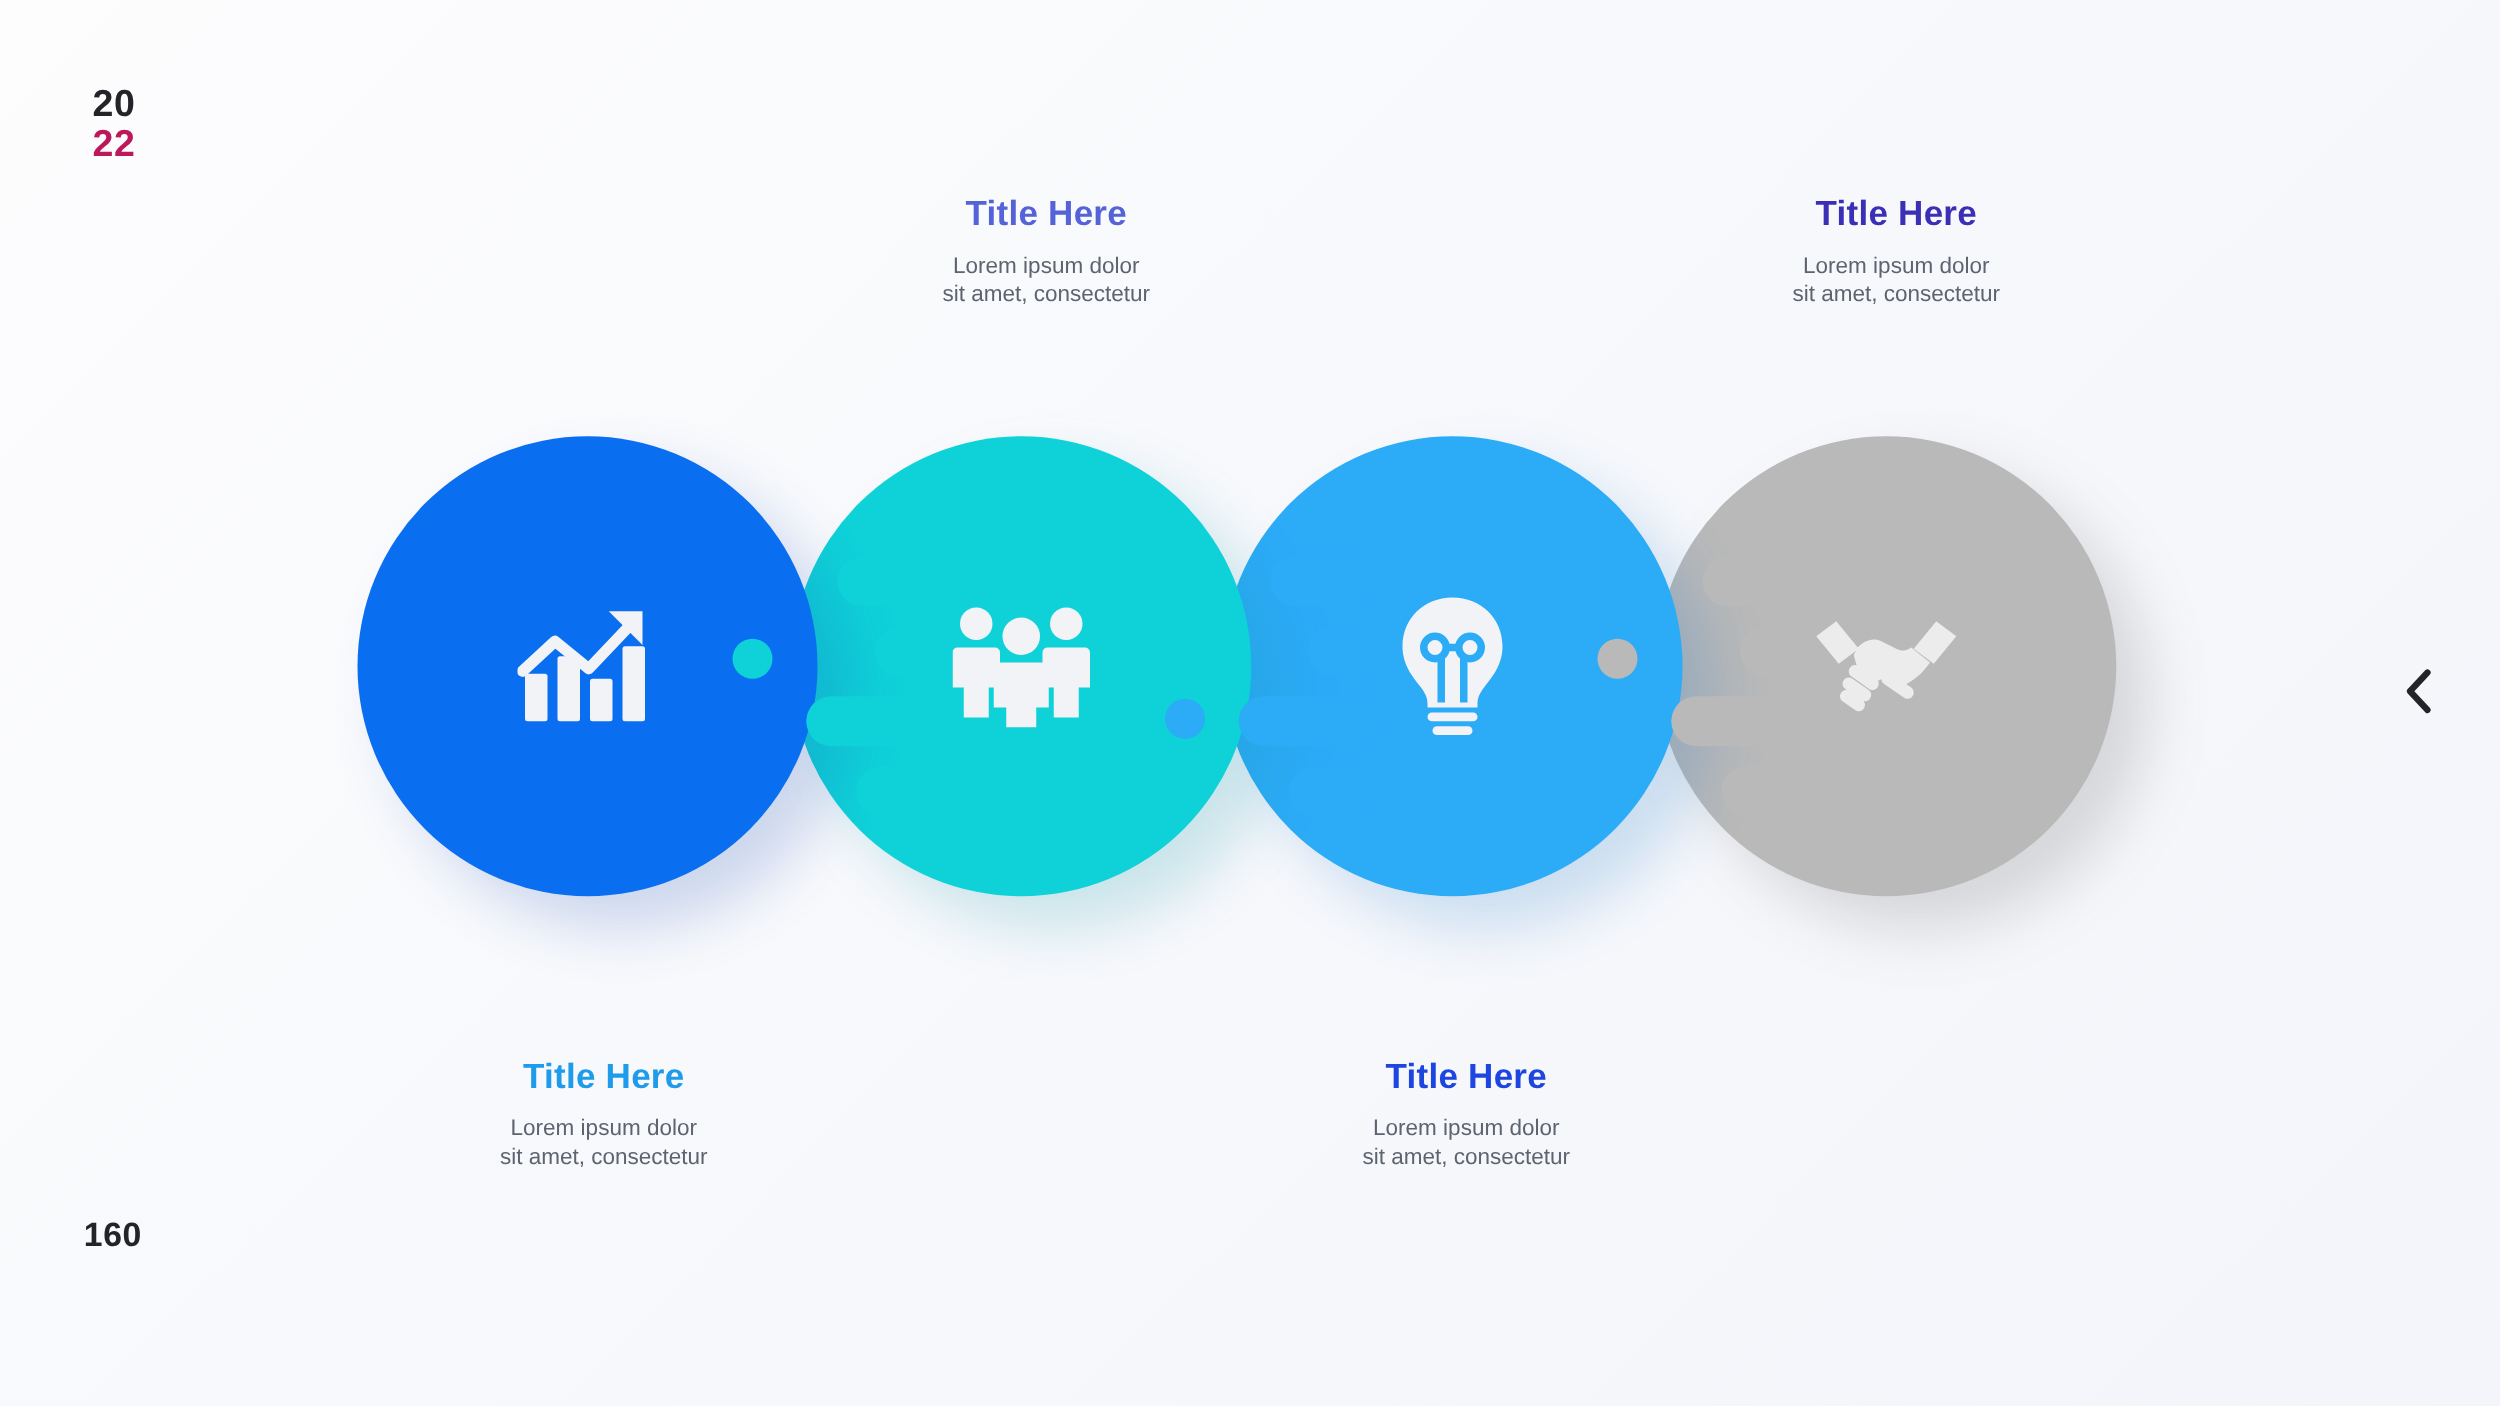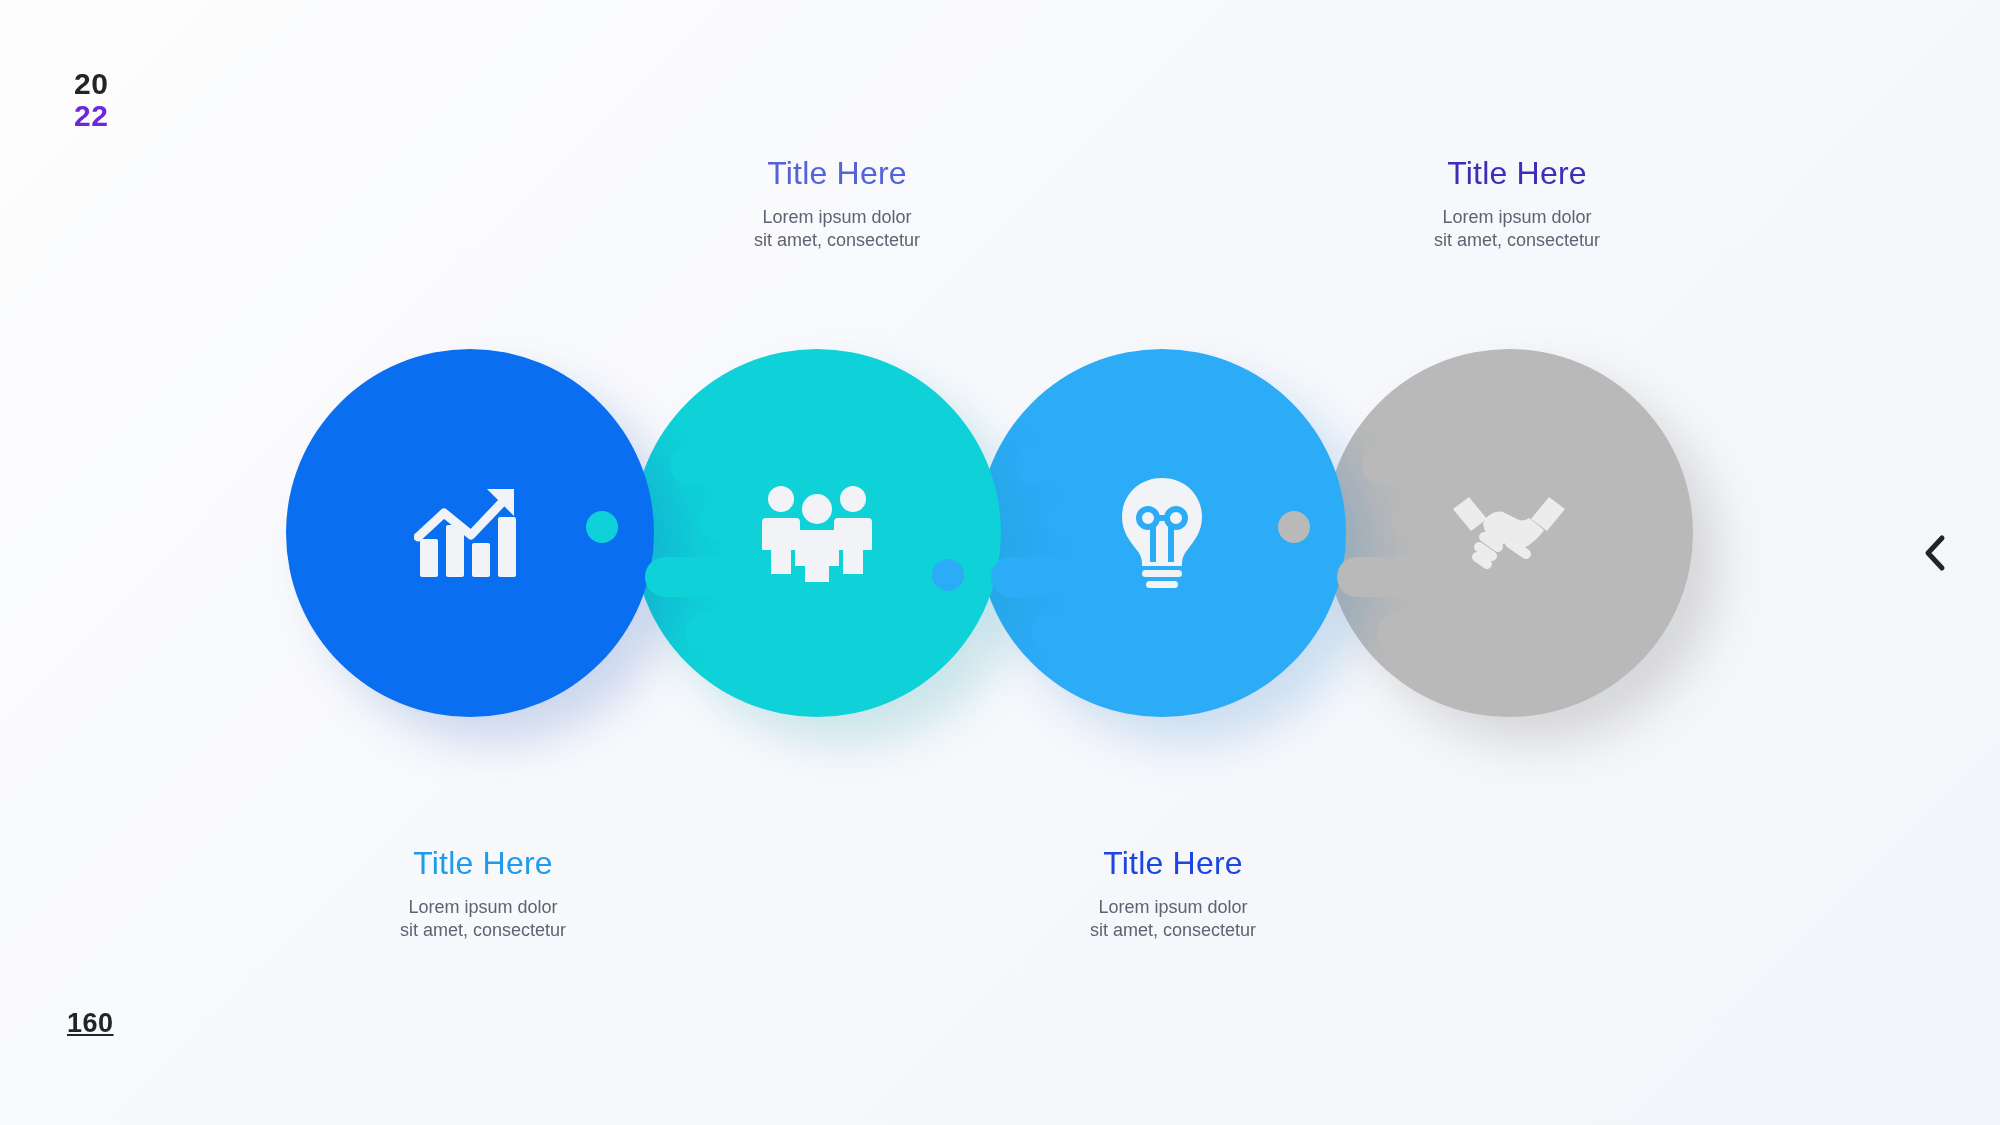--- a/index.html
+++ b/index.html
@@ -26,31 +26,30 @@
   .year {
     position: absolute;
     left: 74px;
     top: 68px;
     line-height: 1.08;
     font-size: 30px;
     font-weight: 700;
     letter-spacing: 0.5px;
   }
   .year .y-top { color: #232428; display: block; }
-  .year .y-bot { color: #6d28d9; display: block; }
+  .year .y-bot { color: #be185d; display: block; }
 
   .page-num {
     position: absolute;
     left: 67px;
-    top: 1008px;
+    top: 973px;
     font-size: 27px;
     font-weight: 700;
     color: #232428;
     letter-spacing: 0.5px;
-    text-decoration: underline;
   }
 
   
   .nav-prev {
     position: absolute;
     left: 1912px;
     top: 530px;
     width: 46px;
     height: 46px;
     display: flex;
@@ -114,22 +113,22 @@
     height: 32px;
   }
 
   
   .label {
     position: absolute;
     text-align: center;
     width: 440px;
   }
   .label .lt {
-    font-size: 32px;
-    font-weight: 400;
+    font-size: 28px;
+    font-weight: 700;
     margin: 0 0 14px 0;
     letter-spacing: 0.2px;
   }
   .label .ls {
     font-size: 18px;
     line-height: 1.28;
     color: #5d6470;
     font-weight: 300;
     margin: 0;
     white-space: pre-line;

